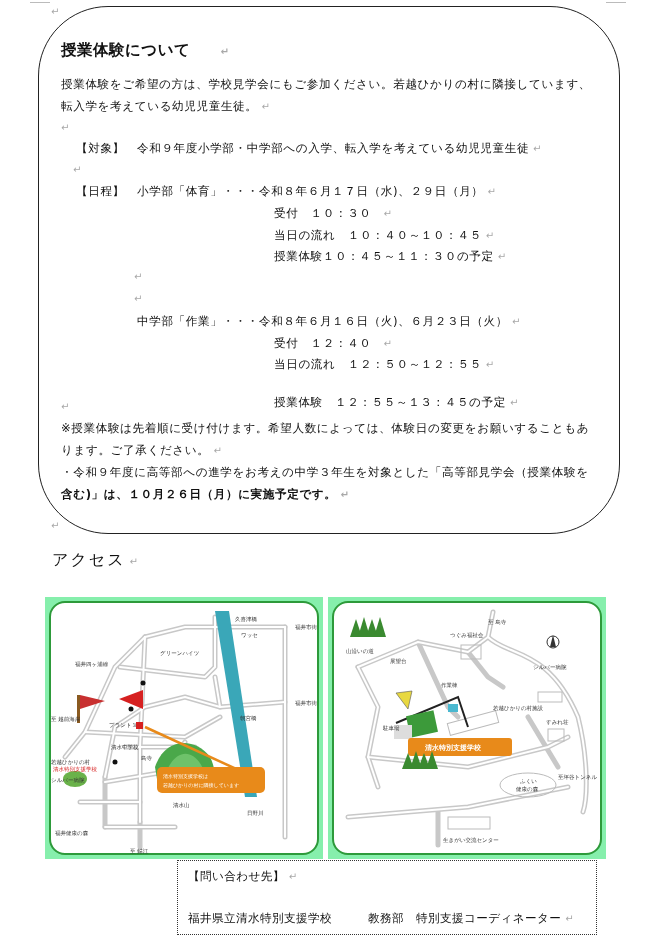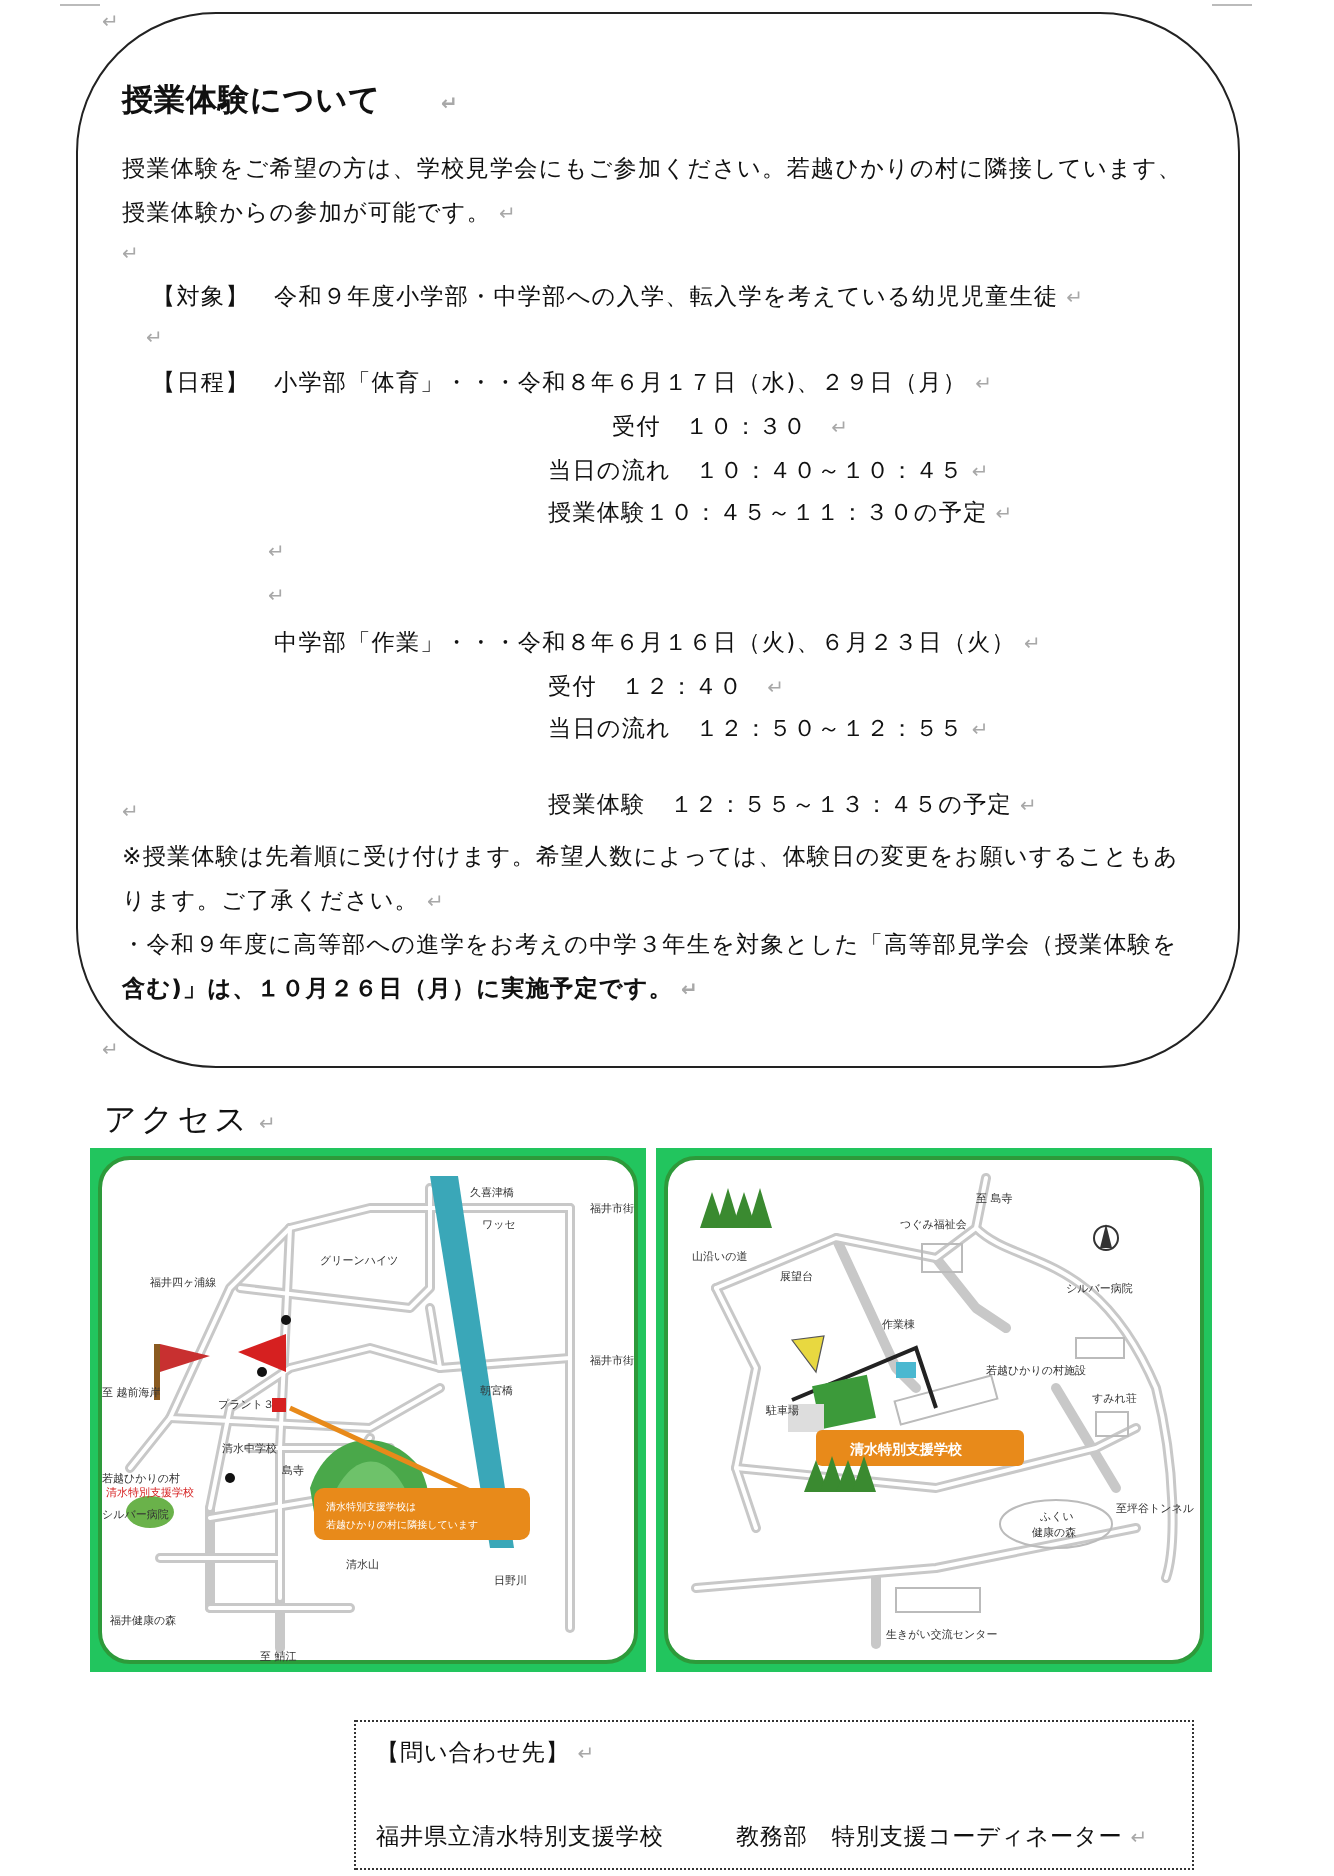--- a/index.html
+++ b/index.html
@@ -10,21 +10,21 @@
   .pm-abs { position: absolute; color: #a8a8a8; font-size: 10px; }
 
   .info-box { position: absolute; left: 38px; top: 6px; width: 582px; height: 528px;
               border: 1.5px solid #222; border-radius: 70px; box-sizing: border-box; }
   .box-title { position: absolute; left: 61px; top: 40px; font-size: 15.5px; font-weight: bold; letter-spacing: 0.5px; }
   .txt { position: absolute; font-size: 11.6px; letter-spacing: 0.6px; white-space: nowrap; }
   .lbl { position: absolute; font-size: 11.6px; white-space: nowrap; letter-spacing: 0.6px; }
 
   .access-title { position: absolute; left: 52px; top: 550px; font-size: 16px; letter-spacing: 2px; }
 
-  .map { position: absolute; background: #22c55e; overflow: hidden; }
+  .map { position: absolute; background: #86efac; overflow: hidden; margin-top: 23px; }
   .map-inner { position: absolute; left: 4px; top: 4px; right: 4px; bottom: 4px;
                border: 2.5px solid #2d9a3a; border-radius: 16px; background: #fff; overflow: hidden; }
   .map svg { position: absolute; left: 0; top: 0; }
 
   .contact-box { position: absolute; left: 177px; top: 860px; width: 420px; height: 75px;
                  border: 1px dotted #333; box-sizing: border-box; }
   .contact-line { position: absolute; left: 10px; font-size: 11.6px; white-space: nowrap; letter-spacing: 0.4px; }
   .sml { font-size: 8px; letter-spacing: 0; border: none; }
 </style>
 </head>
@@ -35,35 +35,35 @@
 <span class="pm-abs" style="left:51px;top:6px;">↵</span>
 
 <div class="info-box"></div>
 
 <div class="box-title">
   <span>授業体験について</span><span class="pm" style="margin-left:30px">↵</span>
 </div>
 
 <div class="txt" style="left:61px;top:77px;">授業体験をご希望の方は、学校見学会にもご参加ください。若越ひかりの村に隣接しています、</div>
 <div class="txt" style="left:61px;top:99px;">
-  <span>授業体験からの参加が可能です。</span><span class="pm">↵</span>
+  <span>転入学を考えている幼児児童生徒。</span><span class="pm">↵</span>
 </div>
 <span class="pm-abs" style="left:61px;top:122px;">↵</span>
 
 <div class="lbl" style="left:76px;top:141px;">【対象】</div>
 <div class="txt" style="left:137px;top:141px;">
   <span>令和９年度小学部・中学部への入学、転入学を考えている幼児児童生徒</span><span class="pm">↵</span>
 </div>
 <span class="pm-abs" style="left:73px;top:164px;">↵</span>
 
 <div class="lbl" style="left:76px;top:184px;">【日程】</div>
 <div class="txt" style="left:137px;top:184px;">
   <span>小学部「体育」・・・令和８年６月１７日（水)、２９日（月）</span><span class="pm">↵</span>
 </div>
-<div class="txt" style="left:274px;top:206px;margin-left:32px;">
+<div class="txt" style="left:274px;top:206px;">
   <span>受付　１０：３０</span><span class="pm" style="margin-left:12px">↵</span>
 </div>
 <div class="txt" style="left:274px;top:228px;">
   <span>当日の流れ　１０：４０～１０：４５</span><span class="pm">↵</span>
 </div>
 <div class="txt" style="left:274px;top:249px;">
   <span>授業体験１０：４５～１１：３０の予定</span><span class="pm">↵</span>
 </div>
 <span class="pm-abs" style="left:134px;top:271px;">↵</span>
 <span class="pm-abs" style="left:134px;top:293px;">↵</span>

